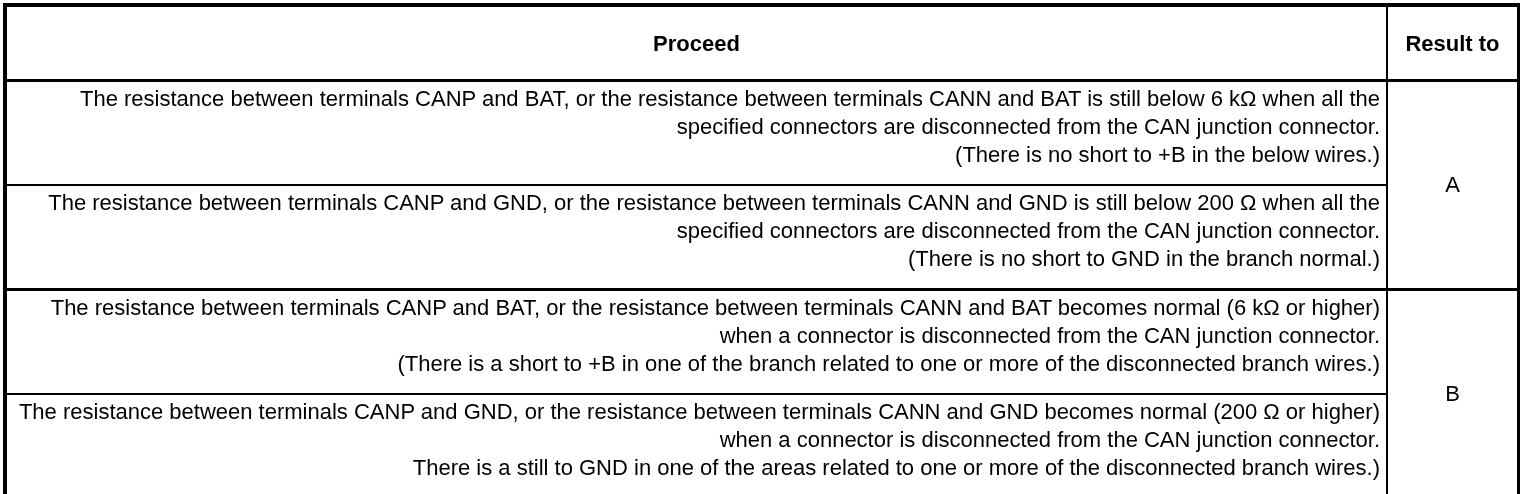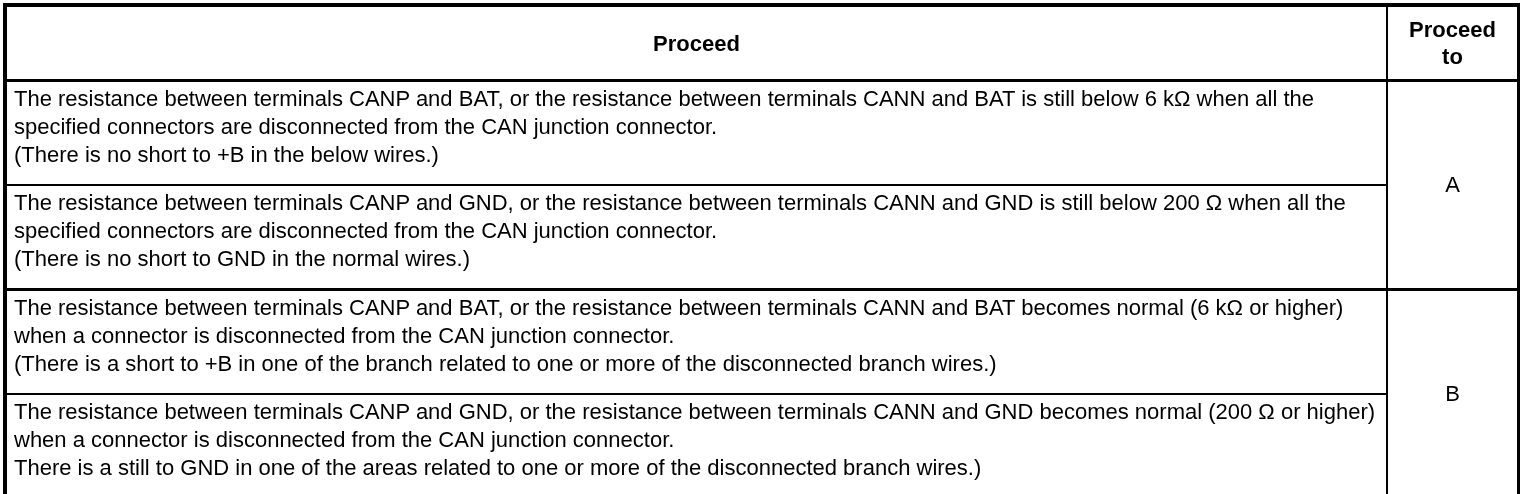--- a/index.html
+++ b/index.html
@@ -35,21 +35,21 @@
     font-weight: bold;
     text-align: center;
     vertical-align: middle;
     height: 72px;
     border-bottom: 3px solid #000000;
     line-height: 27px;
     padding: 0 8px;
   }
 
   td.result-cell {
-    text-align: left;
+    text-align: right;
     vertical-align: top;
     padding: 3px 6px 3px 7px;
     height: 96px;
   }
   td.result-cell p {
     margin: 0;
     padding: 0;
   }
 
   td.proceed-cell {
@@ -67,35 +67,35 @@
 <body>
 
 <table class="doc-table">
   <colgroup>
     <col class="result-col">
     <col class="proceed-col">
   </colgroup>
   <thead>
     <tr>
       <th class="header-cell">Proceed</th>
-      <th class="header-cell">Proceed to</th>
+      <th class="header-cell">Result to</th>
     </tr>
   </thead>
   <tbody>
     <tr>
       <td class="result-cell">
         <p>The resistance between terminals CANP and BAT, or the resistance between terminals CANN and BAT is still below 6 kΩ when all the specified connectors are disconnected from the CAN junction connector.</p>
         <p>(There is no short to +B in the below wires.)</p>
       </td>
       <td class="proceed-cell" rowspan="2">A</td>
     </tr>
     <tr>
       <td class="result-cell">
         <p>The resistance between terminals CANP and GND, or the resistance between terminals CANN and GND is still below 200 Ω when all the specified connectors are disconnected from the CAN junction connector.</p>
-        <p>(There is no short to GND in the normal wires.)</p>
+        <p>(There is no short to GND in the branch normal.)</p>
       </td>
     </tr>
     <tr class="group-start">
       <td class="result-cell">
         <p>The resistance between terminals CANP and BAT, or the resistance between terminals CANN and BAT becomes normal (6 kΩ or higher) when a connector is disconnected from the CAN junction connector.</p>
         <p>(There is a short to +B in one of the branch related to one or more of the disconnected branch wires.)</p>
       </td>
       <td class="proceed-cell" rowspan="2">B</td>
     </tr>
     <tr>

